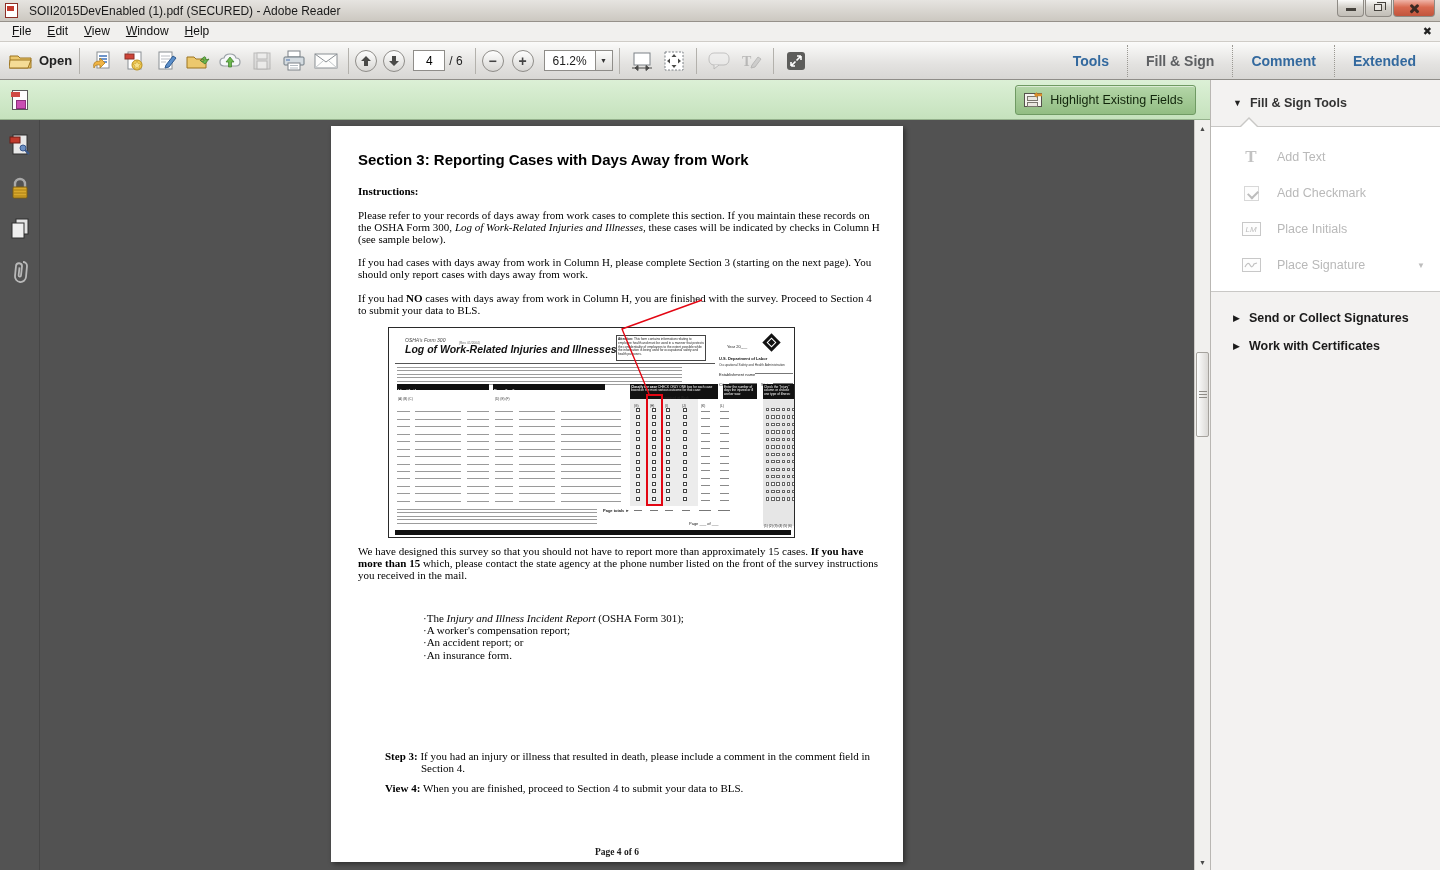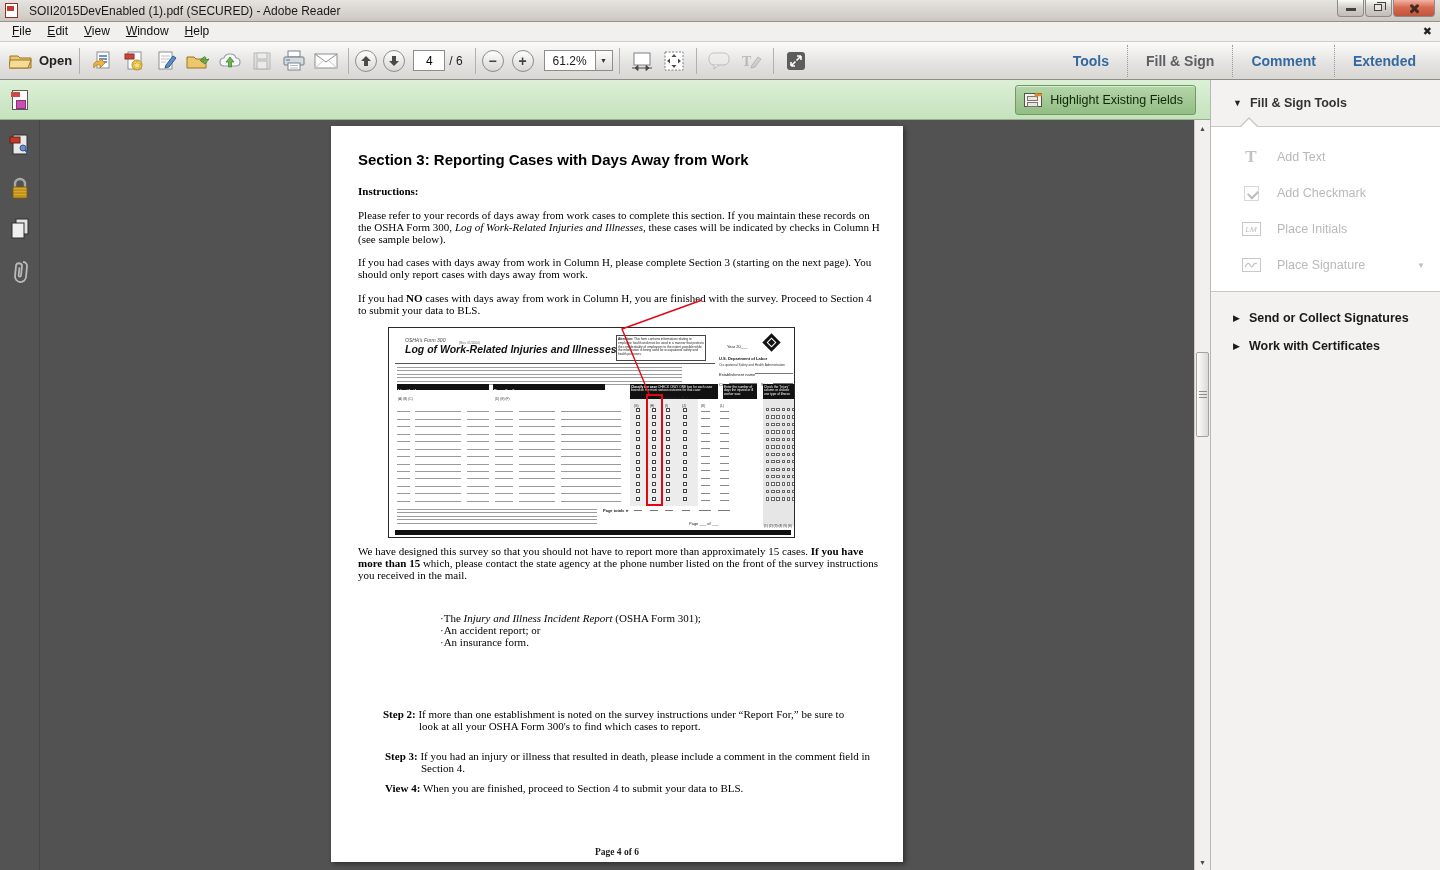--- a/index.html
+++ b/index.html
@@ -711,28 +711,26 @@
         <div class="fline" style="left:329px;top:182px;width:12px"></div>
       <div class="abs greyfill" style="left:8px;top:181px;width:200px;height:17px"></div>
       <div class="abs" style="left:300px;top:189px"><span class="m4" style="display:inline-block;white-space:nowrap">Page ___ of ___</span></div>
       <div class="abs" style="left:375px;top:191px"><span class="m3" style="display:inline-block;white-space:nowrap">(1)   (2)   (3)   (4)   (5)   (6)</span></div>
       <div class="abs" style="left:6px;top:202px;width:396px;height:5px;background:#111"></div>
     </div>
 
     <div class="doc-p" style="top:419px"><span>We have designed this survey so that you should not have to report more than approximately 15 cases. </span><span class="doc-b">If you have more than 15</span><span> which, please contact the state agency at the phone number listed on the front of the survey instructions you received in the mail.</span></div>
 
     <div class="abs steps" style="left:49px;top:486px;width:500px">
-      <div style="margin-left:60px">
+      <div style="margin-left:43px">
         <div><span>·The </span><span class="doc-i">Injury and Illness Incident Report</span><span> (OSHA Form 301);</span></div>
+        <div>·A worker's compensation report;</div>
         <div>·An accident report; or</div>
         <div>·An insurance form.</div>
       </div>
-    </div>
-    <div class="abs steps" style="left:52px;top:582px;width:468px">
-      <p class="hang"><span class="doc-b">Step 2:</span><span> If more than one establishment is noted on the survey instructions under “Report For,” be sure to look at all your OSHA Form 300's to find which cases to report.</span></p>
     </div>
     <div class="abs steps" style="left:54px;top:624px;width:510px">
       <p class="hang"><span class="doc-b">Step 3:</span><span>  If you had an injury or illness that resulted in death, please include a comment in the comment field in Section 4.</span></p>
     </div>
     <div class="abs steps" style="left:54px;top:656px;width:510px">
       <p class="hang"><span class="doc-b">View 4:</span><span>  When you are finished, proceed to Section 4 to submit your data to BLS.</span></p>
     </div>
 
     <div class="doc-footer">Page 4 of 6</div>
 

